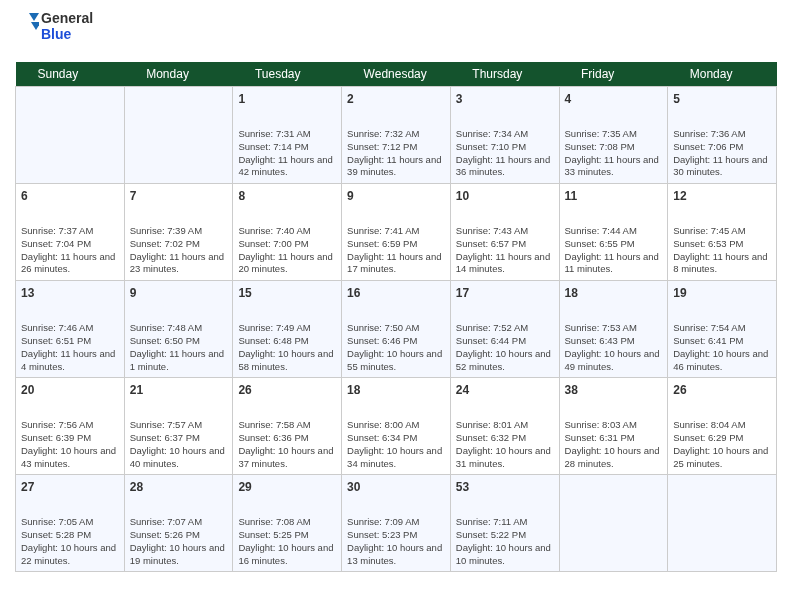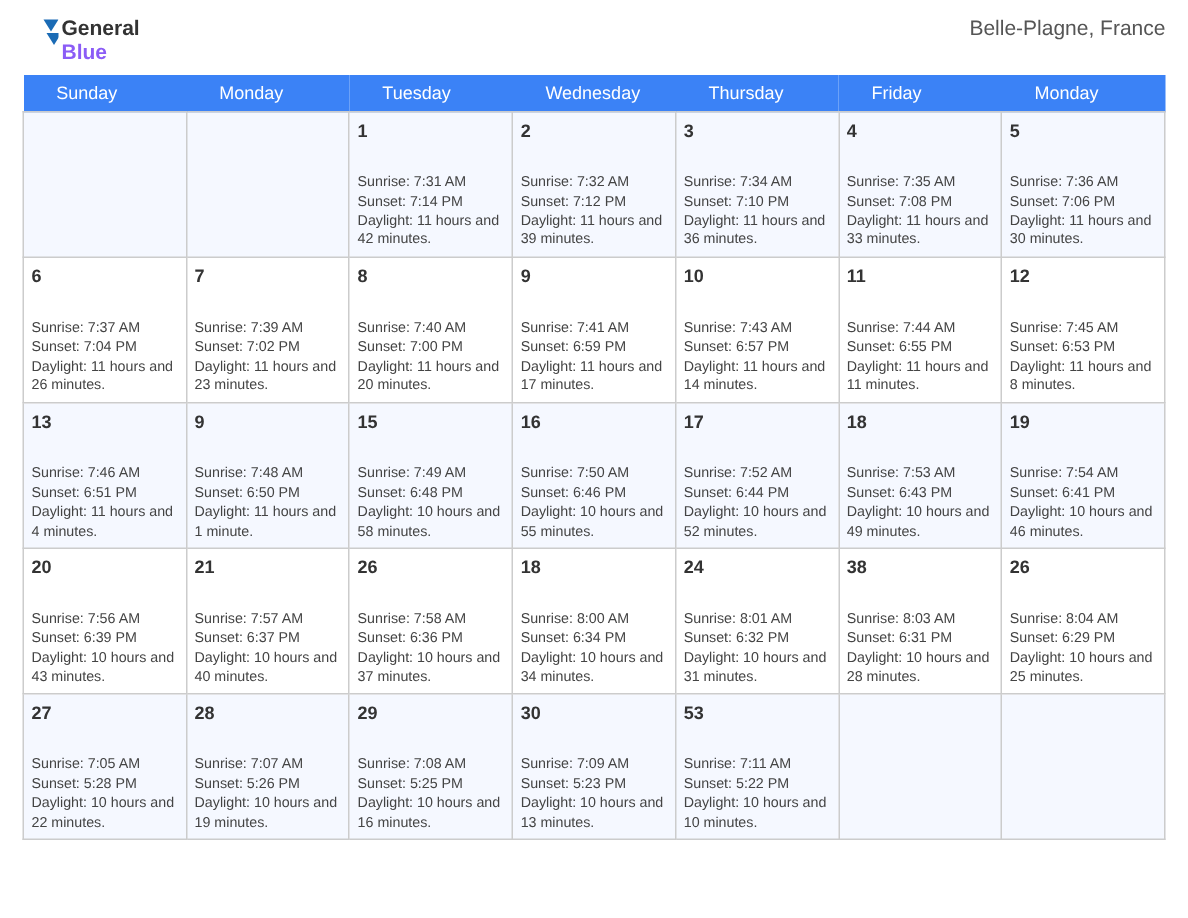--- a/index.html
+++ b/index.html
@@ -7,21 +7,22 @@
       font-family: Arial, sans-serif;
       background: #fff;
       width: 792px;
       min-height: 612px;
       padding: 10px 15px 15px 15px;
     }
     .header {
       display: flex;
       justify-content: space-between;
       align-items: flex-start;
-      margin-bottom: 8px;
+      margin-bottom: 20px;
+      flex-direction: column;
     }
     .logo {
       display: flex;
       align-items: center;
       gap: 4px;
     }
     .title-block {
       text-align: right;
     }
     .month-title {
@@ -33,21 +34,21 @@
     .location {
       font-size: 14px;
       color: #555;
     }
     table {
       width: 100%;
       border-collapse: collapse;
       font-size: 10.5px;
     }
     thead tr th {
-      background-color: #3b82f6;
+      background-color: #14532d;
       color: #fff;
       text-align: left;
       padding: 5px 22px;
       font-size: 12px;
       font-weight: normal;
     }
     tbody tr td {
       border: 1px solid #ccc;
       vertical-align: top;
       padding: 4px 5px;
@@ -86,26 +87,25 @@
 
 <div class="header">
   <div class="logo">
     <div style="display:flex;align-items:center;gap:2px;">
       <svg width="24" height="30" viewBox="0 0 24 30">
         <polygon points="14,2 24,2 19,10" fill="#1a6bb5"></polygon>
         <polygon points="16,11 26,11 21,19" fill="#1a6bb5"></polygon>
       </svg>
       <div>
         <div style="font-size:14px;font-weight:bold;color:#333;line-height:1.15;">General</div>
-        <div style="font-size:14px;font-weight:bold;color:#8b5cf6;line-height:1.15;">Blue</div>
+        <div style="font-size:14px;font-weight:bold;color:#1d4ed8;line-height:1.15;">Blue</div>
       </div>
     </div>
   </div>
   <div class="title-block">
-    <div class="location">Belle-Plagne, France</div>
   </div>
 </div>
 
 <table>
   <thead>
     <tr id="header-row">
     <th>Sunday</th>
         <th>Monday</th>
         <th>Tuesday</th>
         <th>Wednesday</th>

